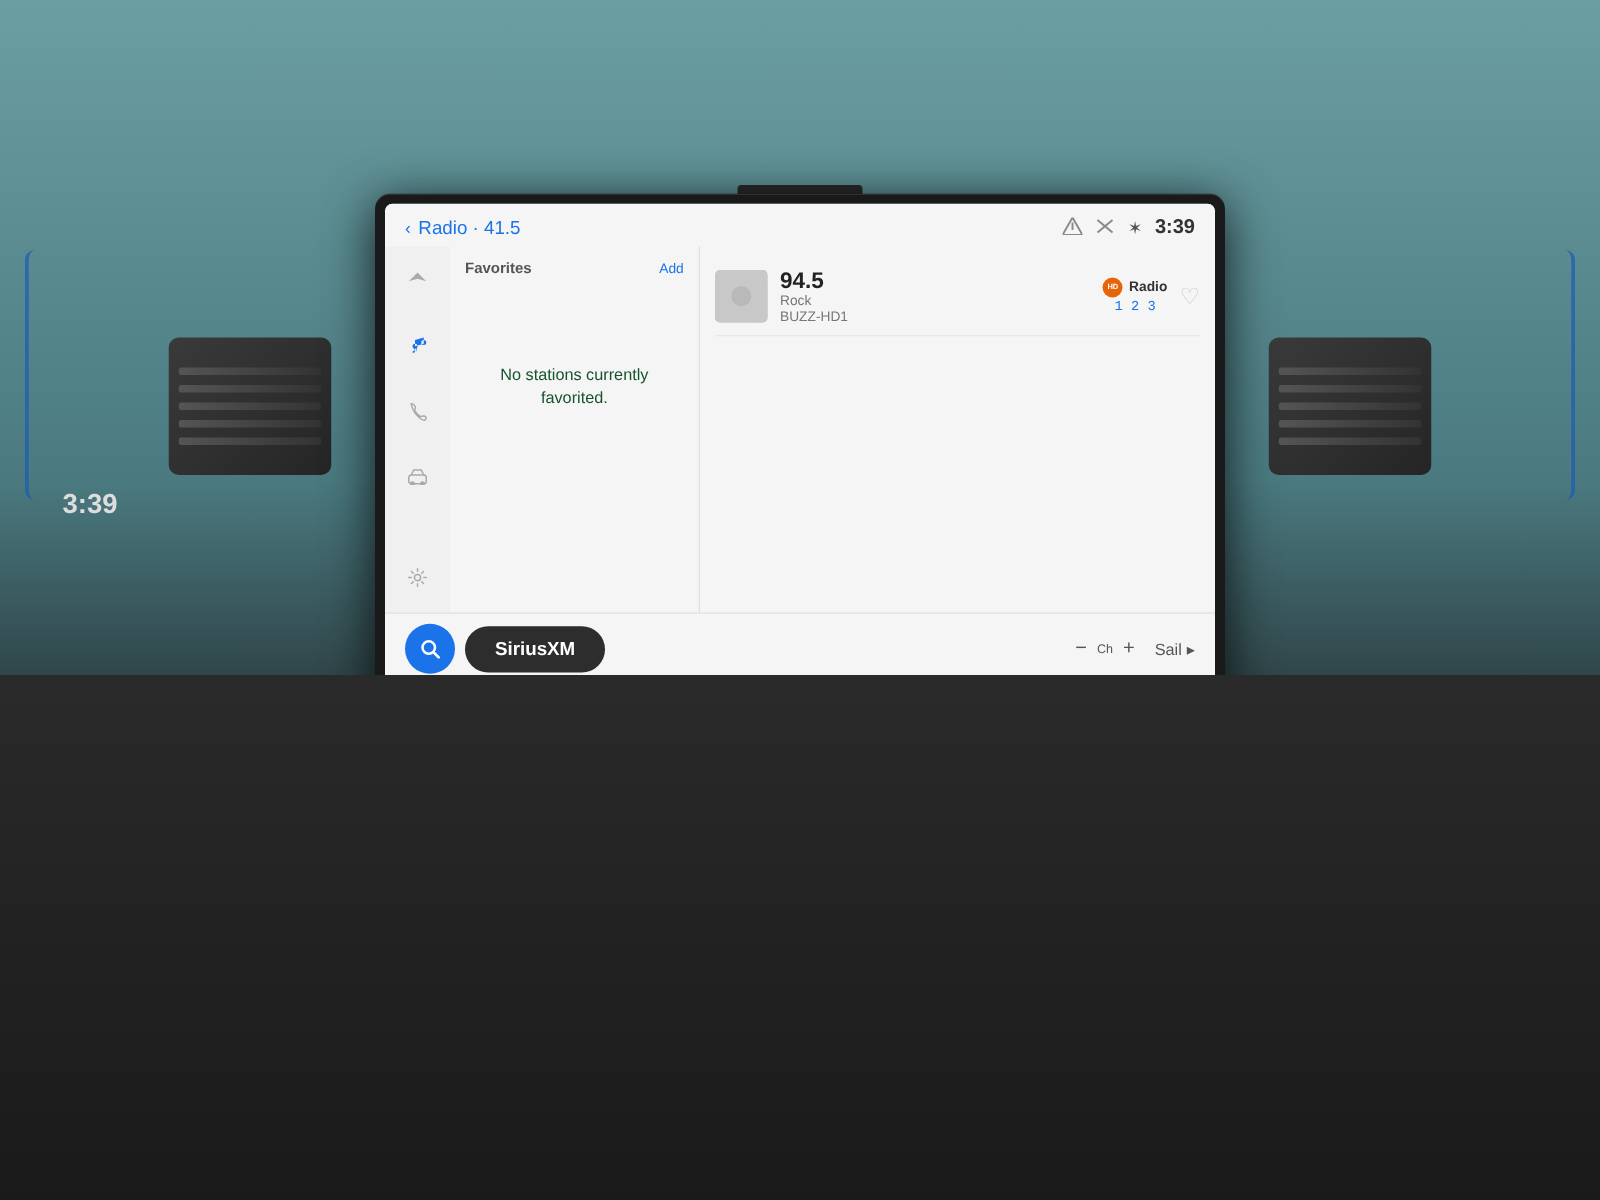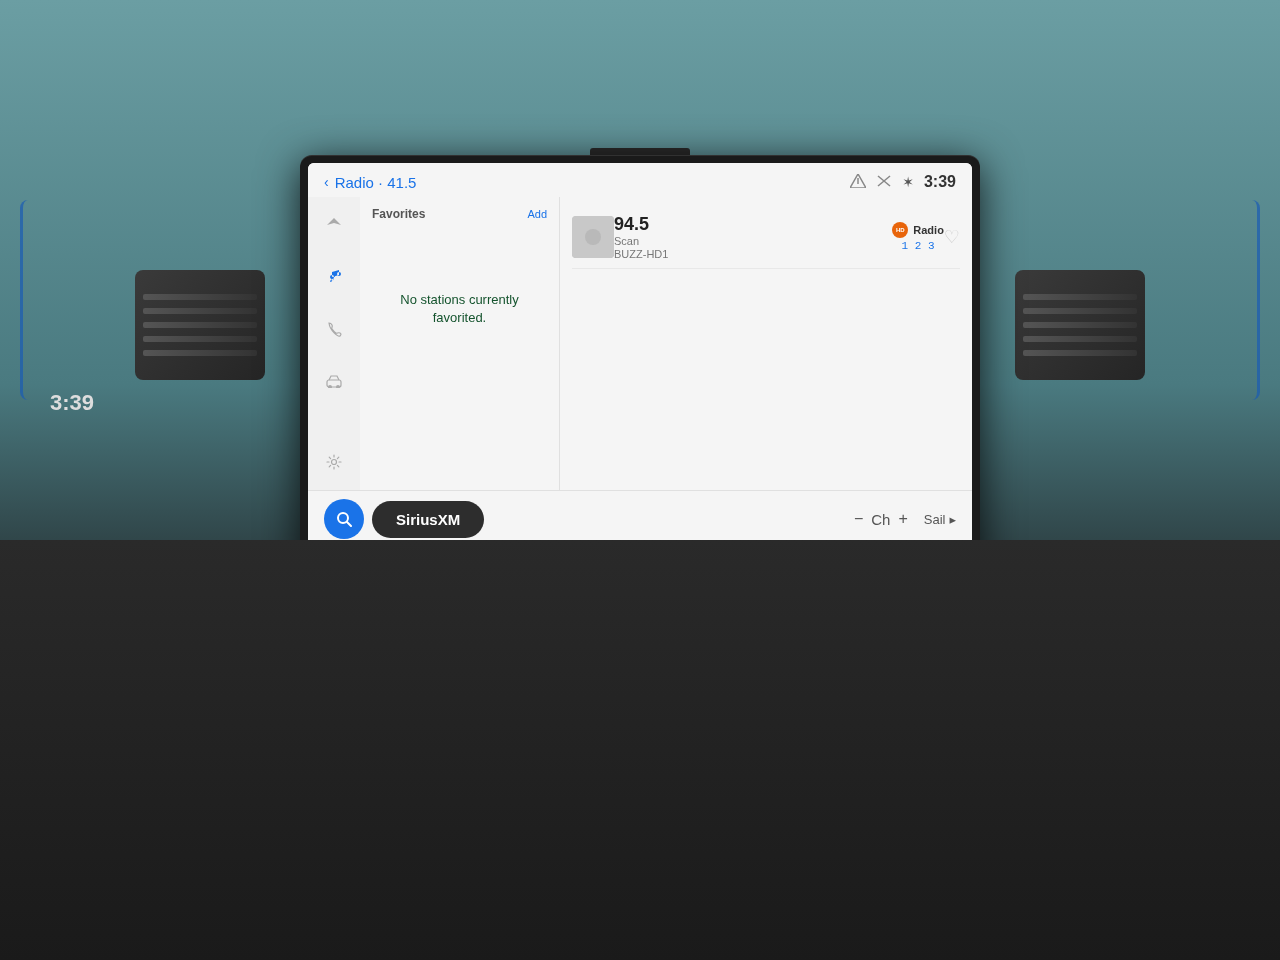--- a/index.html
+++ b/index.html
@@ -137,21 +137,21 @@
     
     .favorites-panel {
       width: 200px;
       background: #f5f5f5;
       padding: 10px 12px;
       border-right: 1px solid #e0e0e0;
     }
 
     .favorites-header {
       display: flex;
-      align-items: center;
+      align-items: flex-end;
       justify-content: space-between;
       margin-bottom: 8px;
     }
 
     .favorites-title {
       font-size: 12px;
       font-weight: 600;
       color: #555;
       text-transform: none;
     }
@@ -179,20 +179,21 @@
       padding: 10px 12px;
       display: flex;
       flex-direction: column;
       gap: 12px;
     }
 
     
     .station-row {
       display: flex;
       align-items: center;
+      gap: 10px;
       padding: 8px 0;
       border-bottom: 1px solid #e8e8e8;
     }
 
     .station-thumb {
       width: 42px;
       height: 42px;
       background: linear-gradient(135deg, #d0d0d0, #b0b0b0);
       border-radius: 4px;
       display: flex;
@@ -395,21 +396,21 @@
 
     .ch-btn {
       color: #555;
       font-size: 16px;
       cursor: pointer;
       background: none;
       border: none;
     }
 
     .ch-label {
-      font-size: 15px;
+      font-size: 10px;
       color: #555;
       font-weight: 500;
     }
 
     .scan-btn {
       display: flex;
       align-items: center;
       gap: 4px;
       font-size: 13px;
       color: #555;
@@ -633,21 +634,21 @@
 
             <div class="station-row">
               <div class="station-thumb">
                 <svg width="42" height="42" viewBox="0 0 42 42">
                   <rect width="42" height="42" rx="4" fill="#c8c8c8"></rect>
                   <circle cx="21" cy="21" r="8" fill="#aaa" opacity="0.5"></circle>
                 </svg>
               </div>
               <div class="station-info">
                 <div class="station-freq">94.5</div>
-                <div class="station-genre">Scan</div>
+                <div class="station-genre">Rock</div>
                 <div class="station-name">BUZZ-HD1</div>
               </div>
               <div class="hd-badge">
                 <div class="hd-logo">
                   <div class="hd-circle">
                     <span style="font-size:6px; font-weight:800;">HD</span>
                   </div>
                   <span class="hd-text" style="margin-left:3px;">Radio</span>
                 </div>
                 <div class="hd-channels">1 2 3</div>

